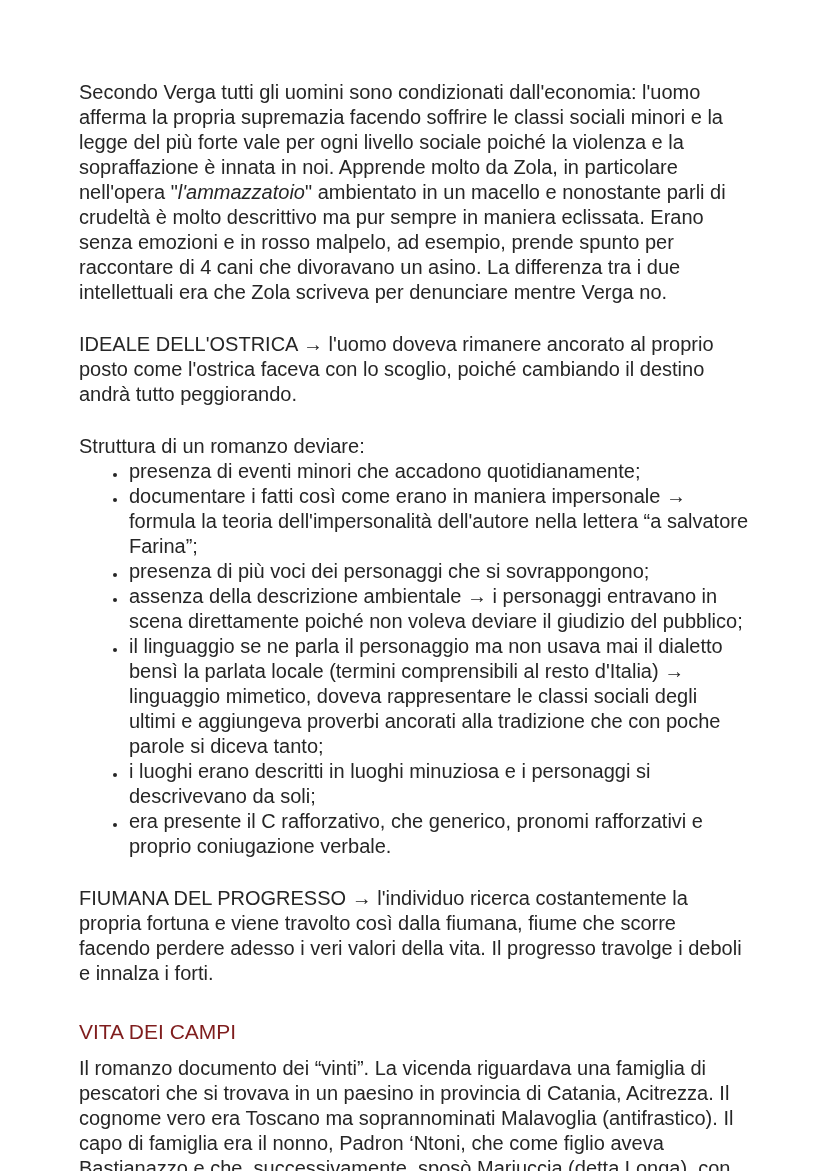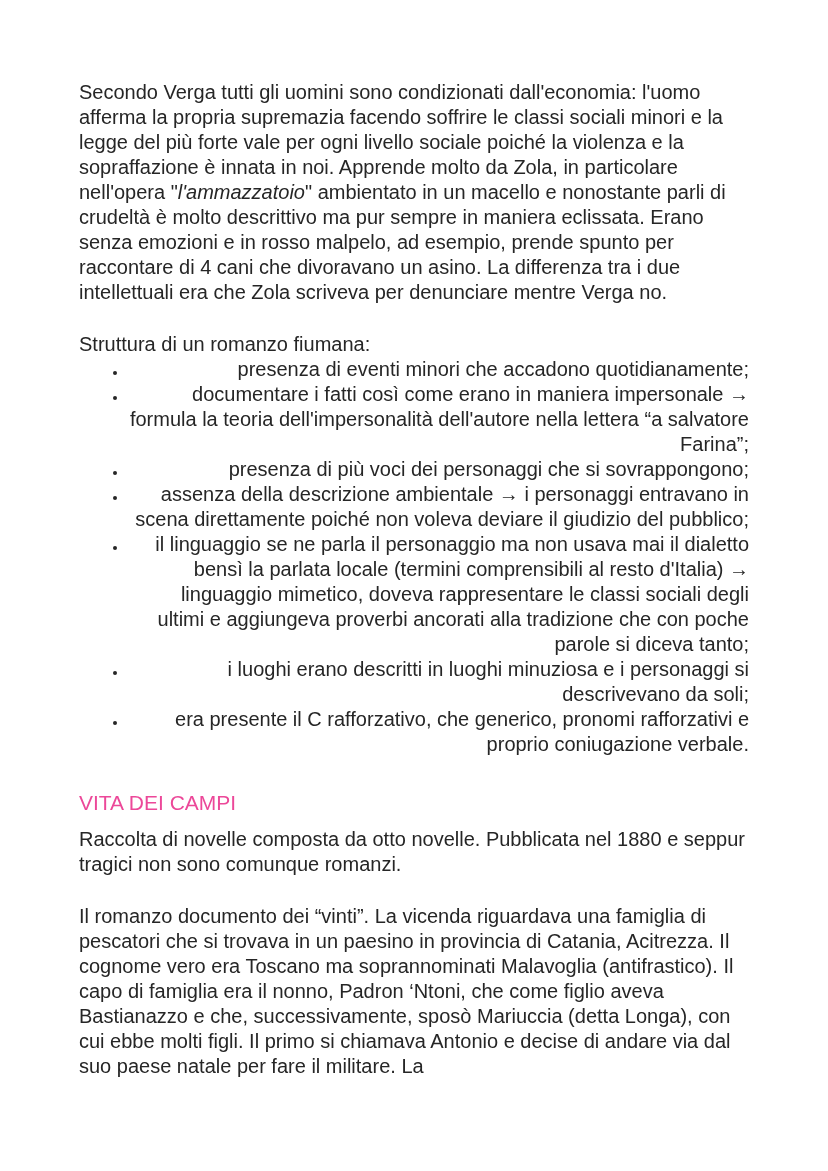--- a/index.html
+++ b/index.html
@@ -22,51 +22,52 @@
     color: #262626;
   }
   p.block { margin: 0 0 27px 0; }
   p.intro { margin: 0; }
   em { font-style: italic; }
   ul.doc-list {
     list-style: disc outside;
     margin: 0 0 27px 0;
     padding-left: 48px;
   }
-  ul.doc-list li { padding-left: 2px; text-align: right; }
+  ul.doc-list li { padding-left: 2px; }
   ul.doc-list li::marker { font-size: 12px; color: #262626; }
   h2.doc-heading {
     font-size: 21px;
     line-height: 28px;
     font-weight: 400;
-    color: #ec4899;
+    color: #7f1d1d;
     margin: 32px 0 10px 0;
   }
 </style>
 </head>
 <body>
 
 <div class="page">
 
   <p class="block"><span>Secondo Verga tutti gli uomini sono condizionati dall'economia: l'uomo afferma la propria supremazia facendo soffrire le classi sociali minori e la legge del più forte vale per ogni livello sociale poiché la violenza e la sopraffazione è innata in noi. Apprende molto da Zola, in particolare nell'opera "</span><em>l'ammazzatoio</em><span>" ambientato in un macello e nonostante parli di crudeltà è molto descrittivo ma pur sempre in maniera eclissata. Erano senza emozioni e in rosso malpelo, ad esempio, prende spunto per raccontare di 4 cani che divoravano un asino. La differenza tra i due intellettuali era che Zola scriveva per denunciare mentre Verga no.</span></p>
 
+  <p class="block">IDEALE DELL'OSTRICA → l'uomo doveva rimanere ancorato al proprio posto come l'ostrica faceva con lo scoglio, poiché cambiando il destino andrà tutto peggiorando.</p>
 
-  <p class="intro">Struttura di un romanzo fiumana:</p>
+  <p class="intro">Struttura di un romanzo deviare:</p>
 
   <ul class="doc-list">
     <li>presenza di eventi minori che accadono quotidianamente;</li>
     <li>documentare i fatti così come erano in maniera impersonale → formula la teoria dell'impersonalità dell'autore nella lettera “a salvatore Farina”;</li>
     <li>presenza di più voci dei personaggi che si sovrappongono;</li>
     <li>assenza della descrizione ambientale → i personaggi entravano in scena direttamente poiché non voleva deviare il giudizio del pubblico;</li>
     <li>il linguaggio se ne parla il personaggio ma non usava mai il dialetto bensì la parlata locale (termini comprensibili al resto d'Italia) → linguaggio mimetico, doveva rappresentare le classi sociali degli ultimi e aggiungeva proverbi ancorati alla tradizione che con poche parole si diceva tanto;</li>
     <li>i luoghi erano descritti in luoghi minuziosa e i personaggi si descrivevano da soli;</li>
     <li>era presente il C rafforzativo, che generico, pronomi rafforzativi e proprio coniugazione verbale.</li>
   </ul>
 
+  <p class="block">FIUMANA DEL PROGRESSO → l'individuo ricerca costantemente la propria fortuna e viene travolto così dalla fiumana, fiume che scorre facendo perdere adesso i veri valori della vita. Il progresso travolge i deboli e innalza i forti.</p>
 
   <h2 class="doc-heading">VITA DEI CAMPI</h2>
 
-  <p class="block">Raccolta di novelle composta da otto novelle. Pubblicata nel 1880 e seppur tragici non sono comunque romanzi.</p>
 
 
   <p class="block">Il romanzo documento dei “vinti”. La vicenda riguardava una famiglia di pescatori che si trovava in un paesino in provincia di Catania, Acitrezza. Il cognome vero era Toscano ma soprannominati Malavoglia (antifrastico). Il capo di famiglia era il nonno, Padron ‘Ntoni, che come figlio aveva Bastianazzo e che, successivamente, sposò Mariuccia (detta Longa), con cui ebbe molti figli. Il primo si chiamava Antonio e decise di andare via dal suo paese natale per fare il militare. La</p>
 
 </div>
 
 </body></html>

